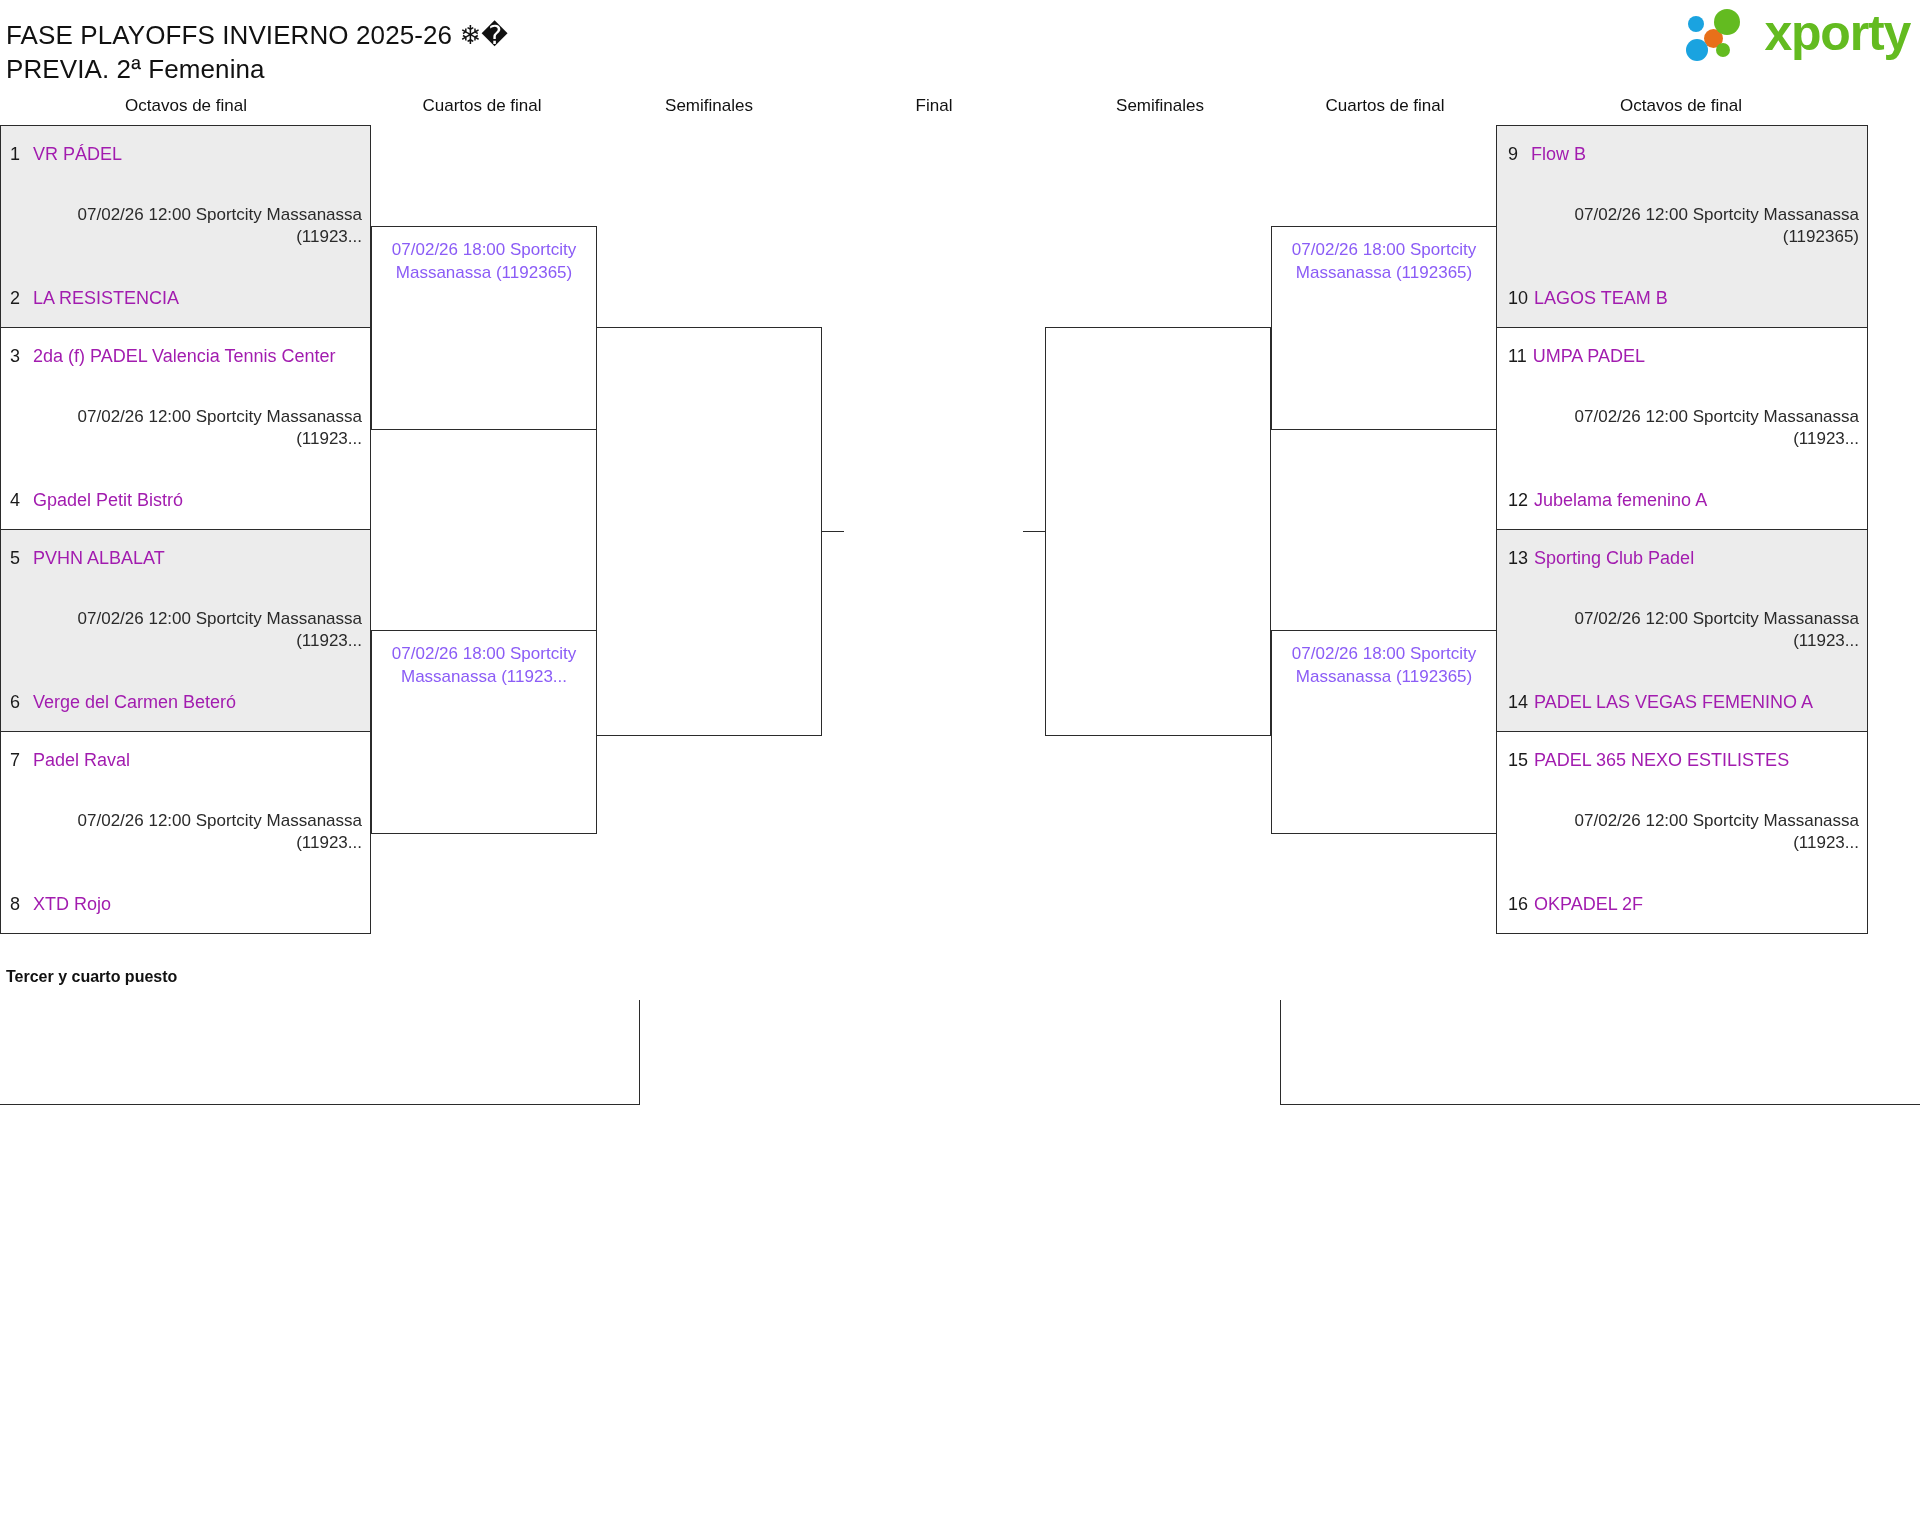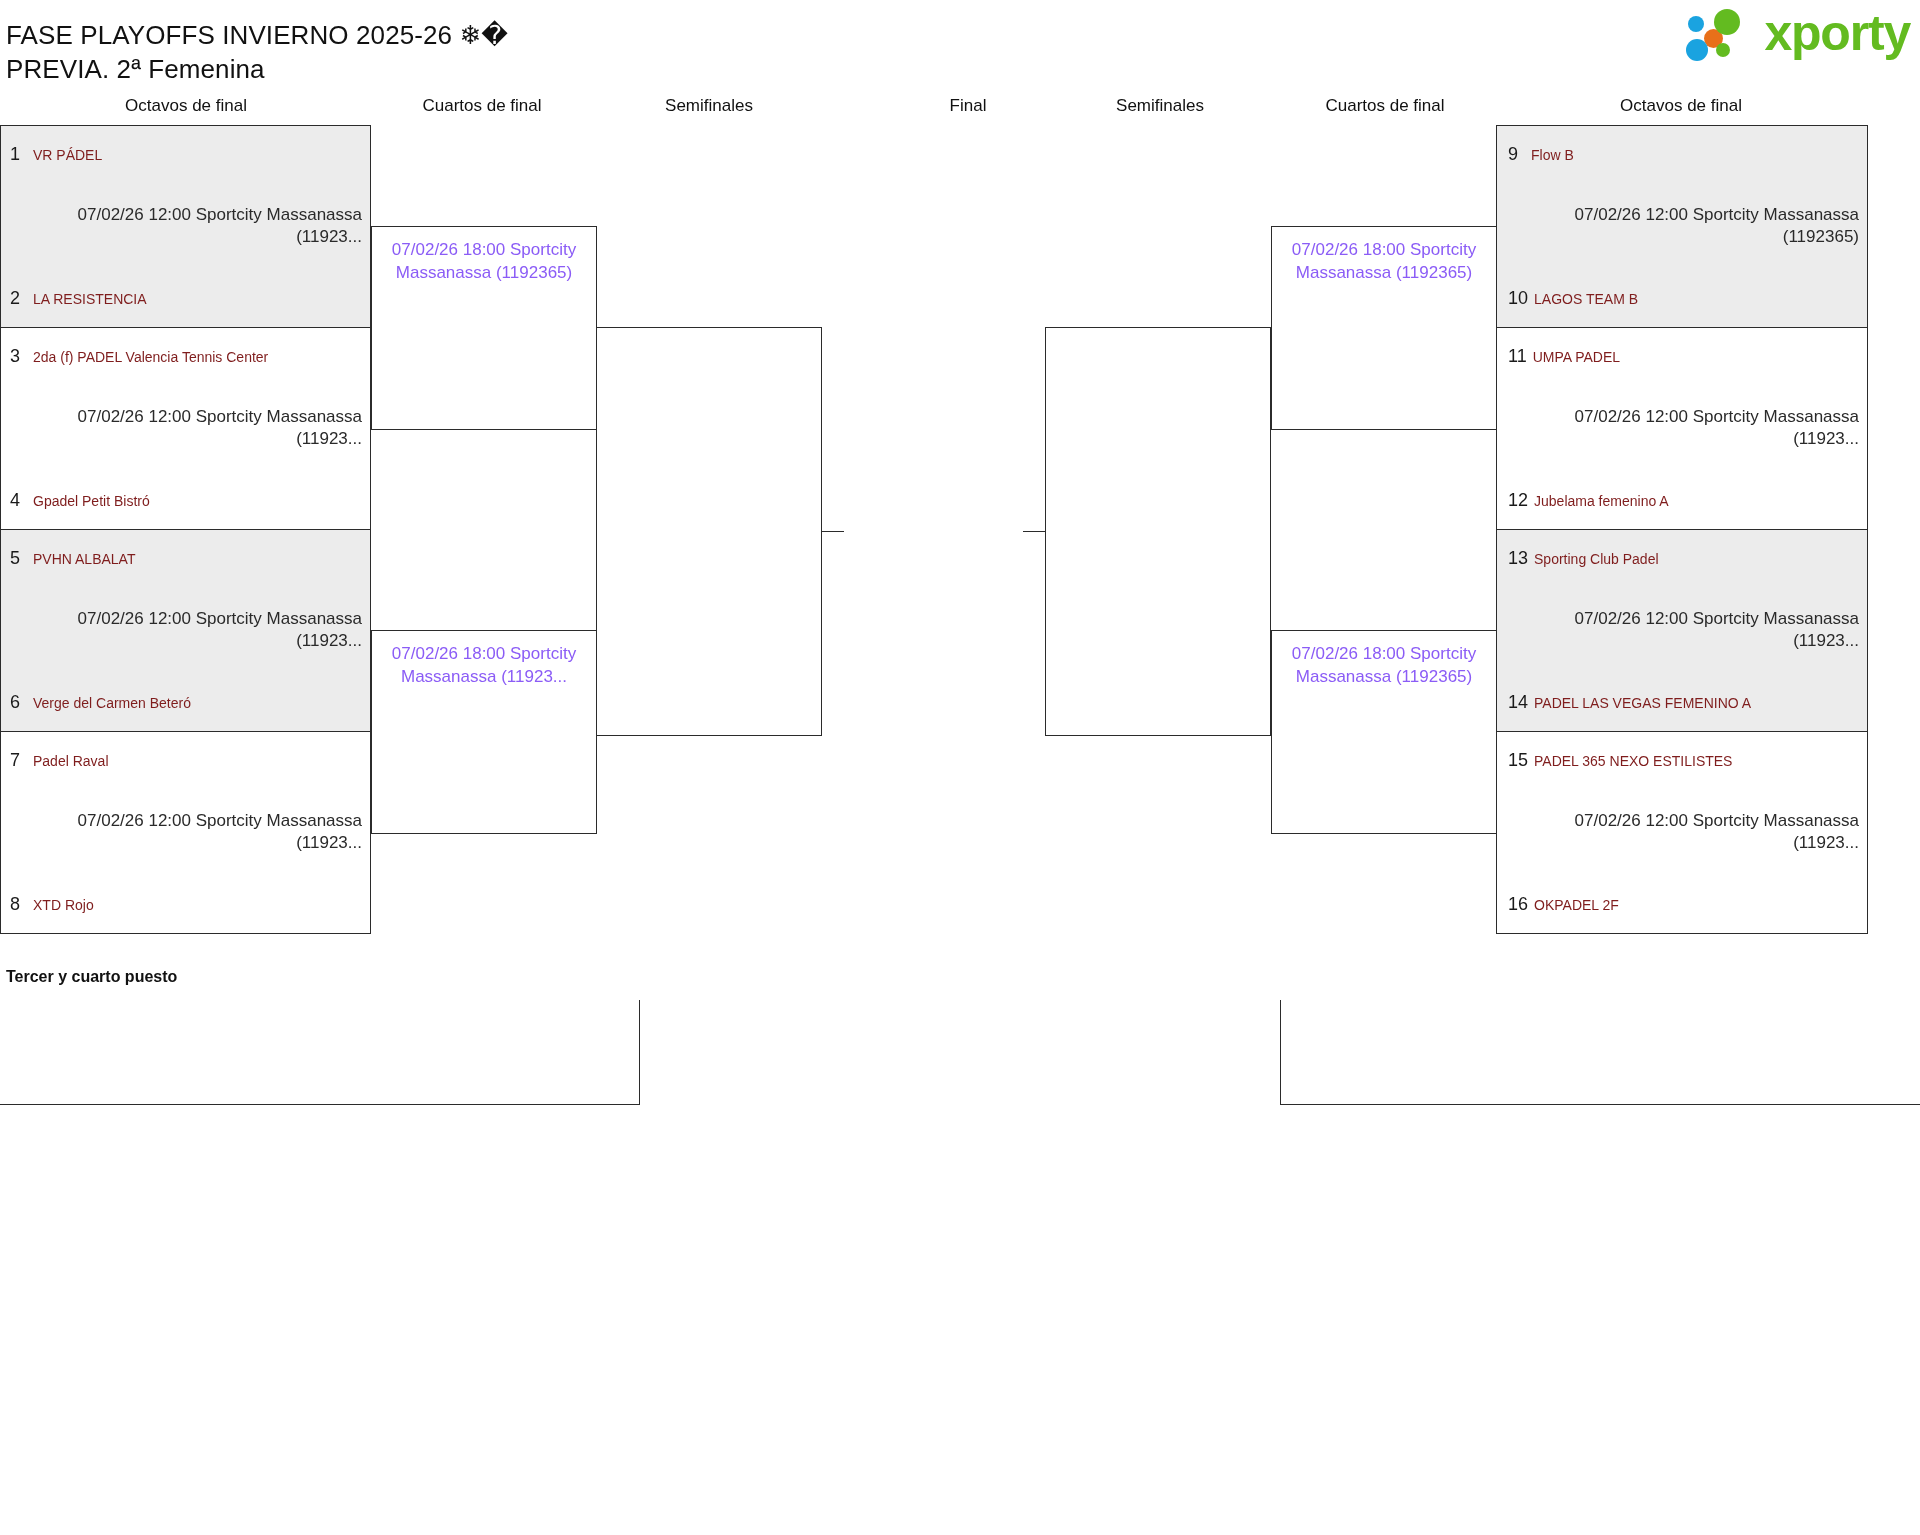--- a/index.html
+++ b/index.html
@@ -107,22 +107,22 @@
   .team-row.right-al { padding-left: 11px; justify-content: flex-start; }
   .seed {
     display: inline-block;
     min-width: 17px;
     text-align: left;
     font-size: 18px;
     color: #1a1a1a;
   }
   .tname {
     padding-left: 6px;
-    font-size: 14px;
-    color: #7f1d1d;
+    font-size: 18px;
+    color: #a21caf;
   }
 
   .match-info {
     position: absolute;
     left: 8px;
     right: 8px;
     top: 50%;
     transform: translateY(-50%);
     text-align: right;
     font-size: 17px;
@@ -192,21 +192,21 @@
       <i class="dot-green-big"></i>
       <i class="dot-blue-bl"></i>
       <i class="dot-green-sm"></i>
     </span>
     <span class="logo-word">xporty</span>
   </div>
 
   <div class="round-head" style="left:186px">Octavos de final</div>
   <div class="round-head" style="left:482px">Cuartos de final</div>
   <div class="round-head" style="left:709px">Semifinales</div>
-  <div class="round-head" style="left:968px">Final</div>
+  <div class="round-head" style="left:934px">Final</div>
   <div class="round-head" style="left:1160px">Semifinales</div>
   <div class="round-head" style="left:1385px">Cuartos de final</div>
   <div class="round-head" style="left:1681px">Octavos de final</div>
 
   <div class="match-cell shaded" style="left:0px; top:125px; width:371px; height:203px;">
     <div class="team-row top left-al">
       <span class="seed">1</span>
       <span class="tname">VR PÁDEL</span>
     </div>
     <div class="match-info">07/02/26 12:00 Sportcity Massanassa (11923...</div>

